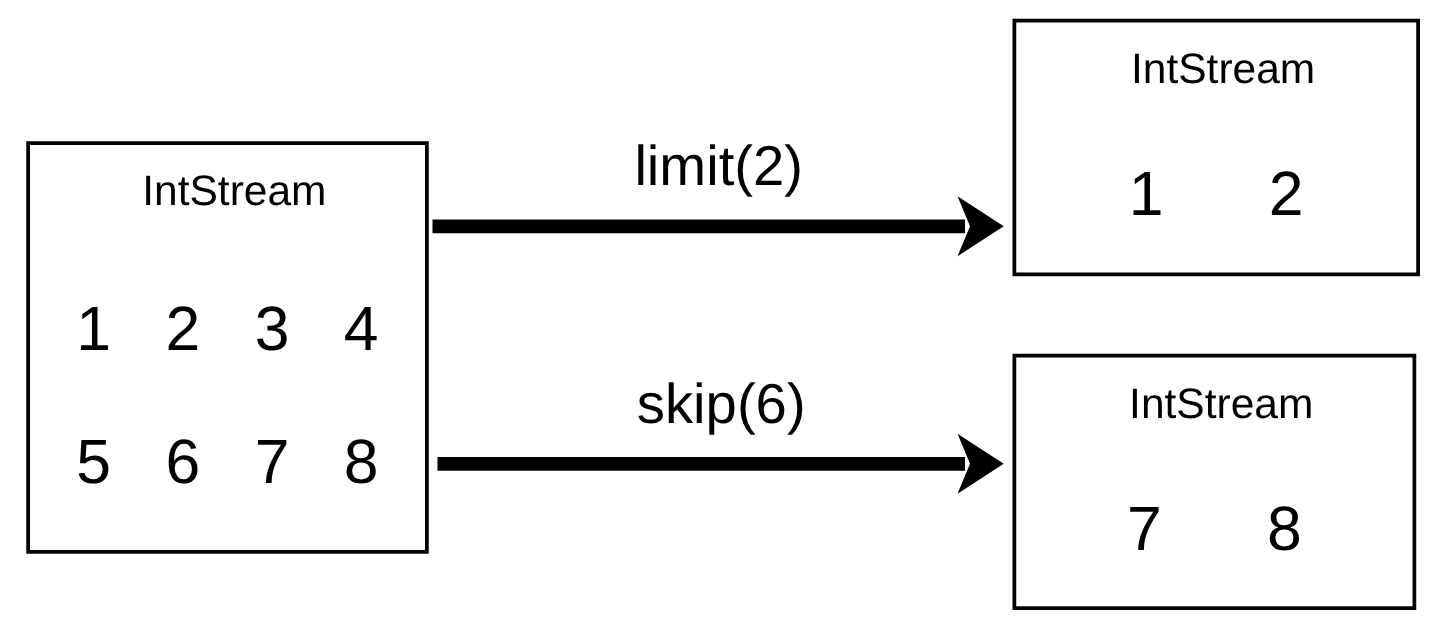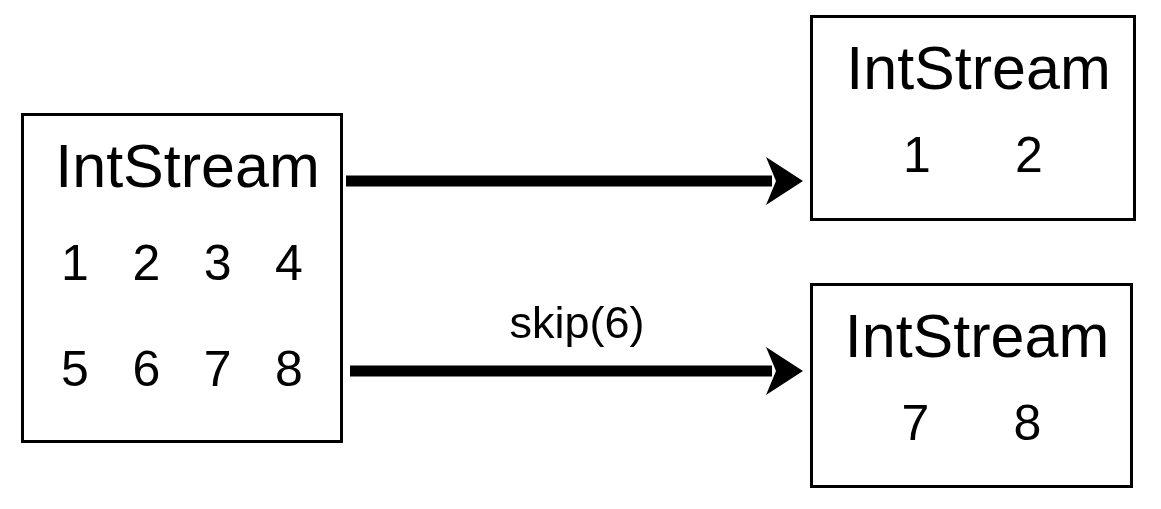--- a/index.html
+++ b/index.html
@@ -24,21 +24,21 @@
     box-sizing: border-box;
   }
   .box-source { left: 21px; top: 113px; width: 322px; height: 330px; }
   .box-limit  { left: 810px; top: 15px;  width: 326px; height: 206px; }
   .box-skip   { left: 810px; top: 283px; width: 323px; height: 205px; }
 
   .box-title {
     position: absolute;
     left: 0; right: 0;
     text-align: center;
-    font-size: 61px;
+    font-size: 34px;
     top: 20px;
     white-space: nowrap;
     padding-left: 11px;
   }
   .digit-row {
     position: absolute;
     left: 0; right: 0;
     display: flex;
     justify-content: space-between;
     padding: 0 30px;
@@ -119,20 +119,21 @@
       <span class="digit">4</span>
     </div>
     <div class="digit-row row-2">
       <span class="digit">5</span>
       <span class="digit">6</span>
       <span class="digit">7</span>
       <span class="digit">8</span>
     </div>
   </div>
 
+  <div class="arrow-label label-limit">limit(2)</div>
   <div class="arrow-label label-skip">skip(6)</div>
 
   <div class="stream-box box-limit">
     <div class="box-title">IntStream</div>
     <div class="pair-row">
       <span class="digit">1</span>
       <span class="digit">2</span>
     </div>
   </div>
 

